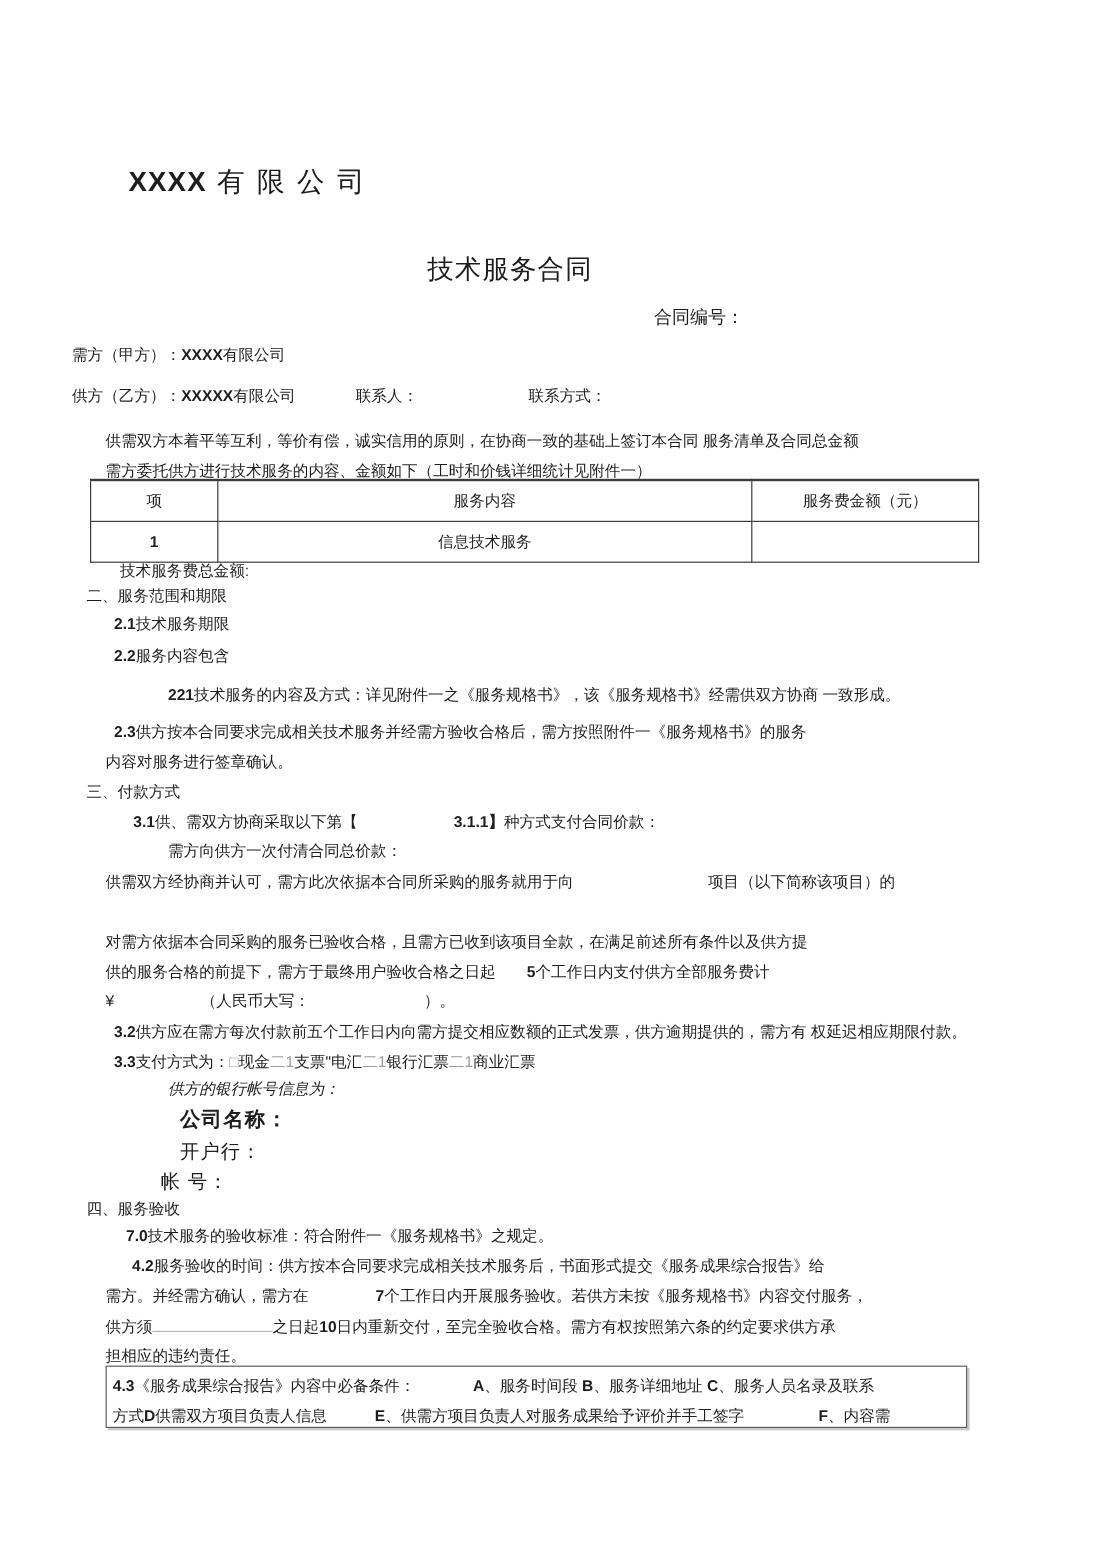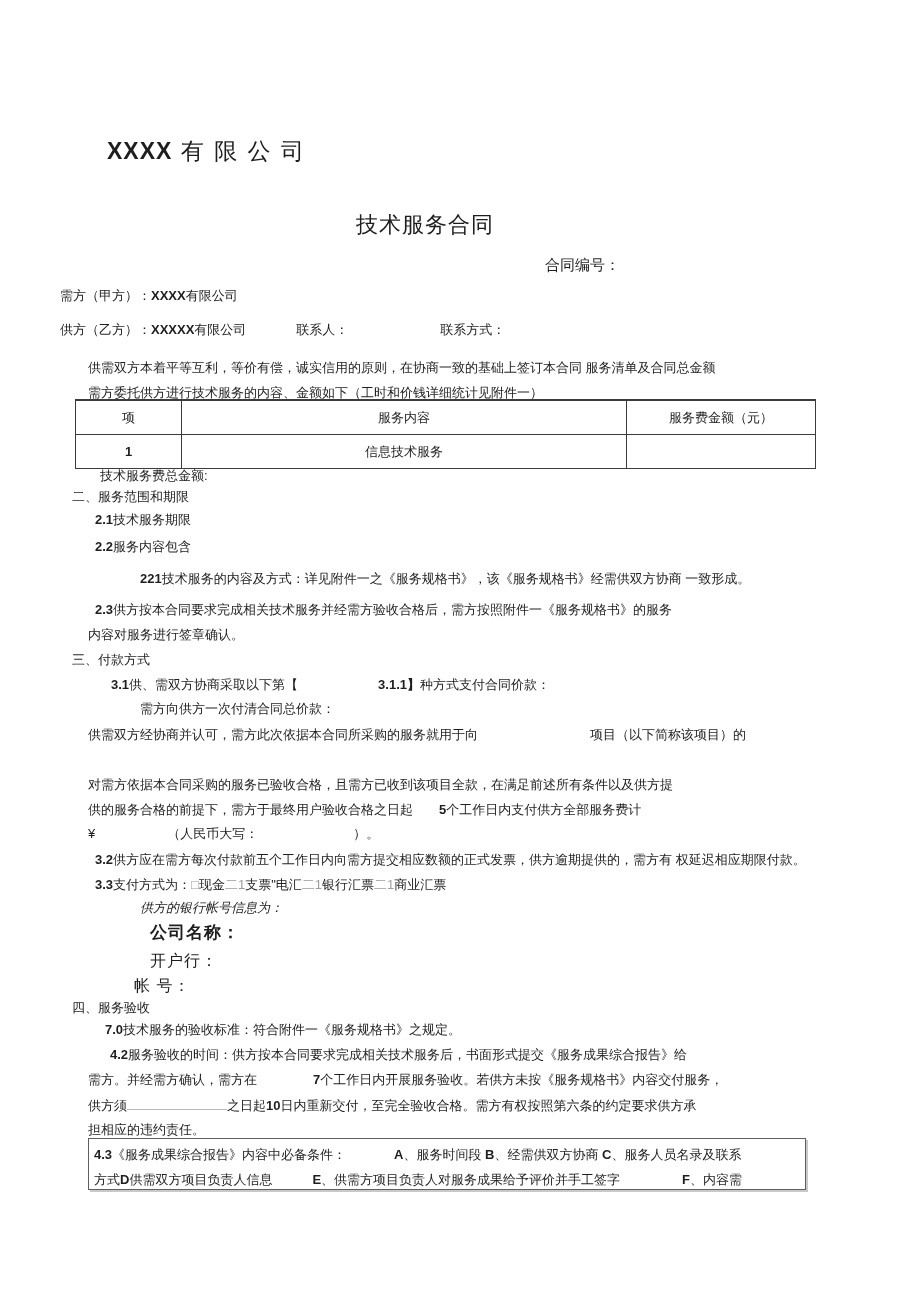--- a/index.html
+++ b/index.html
@@ -156,20 +156,20 @@
   </div>
 
   <div class="abs" style="left:88px;top:1097px;">
     <span>供方须</span><span class="blank"></span><span>之日起</span><span class="num">10</span><span>日内重新交付，至完全验收合格。需方有权按照第六条的约定要求供方承</span>
   </div>
 
   <div class="abs" style="left:88px;top:1122px;">担相应的违约责任。</div>
 
   <div class="note-box">
     <div class="bl" style="top:9px;">
-      <span class="num">4.3</span><span>《服务成果综合报告》内容中必备条件：</span><span class="sp" style="width:48px;"></span><span class="num">A</span><span>、服务时间段 </span><span class="num">B</span><span>、经需供双方协商 </span><span class="num">C</span><span>、服务人员名录及联系</span>
+      <span class="num">4.3</span><span>《服务成果综合报告》内容中必备条件：</span><span class="sp" style="width:48px;"></span><span class="num">A</span><span>、服务时间段 </span><span class="num">B</span><span>、服务详细地址 </span><span class="num">C</span><span>、服务人员名录及联系</span>
     </div>
     <div class="bl" style="top:34px;">
       <span>方式</span><span class="num">D</span><span>供需双方项目负责人信息</span><span class="sp" style="width:40px;"></span><span class="num">E</span><span>、供需方项目负责人对服务成果给予评价并手工签字</span><span class="sp" style="width:62px;"></span><span class="num">F</span><span>、内容需</span>
     </div>
   </div>
 
 </div>
 
 </body></html>

